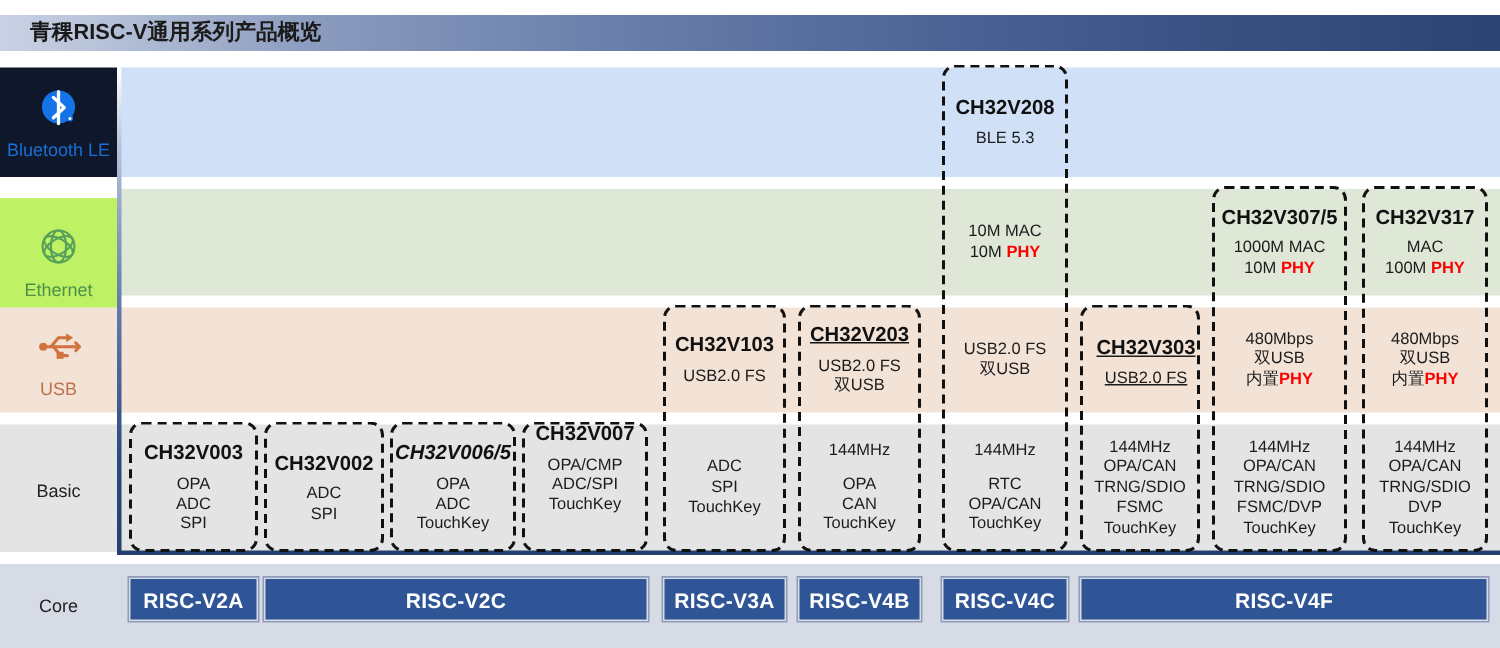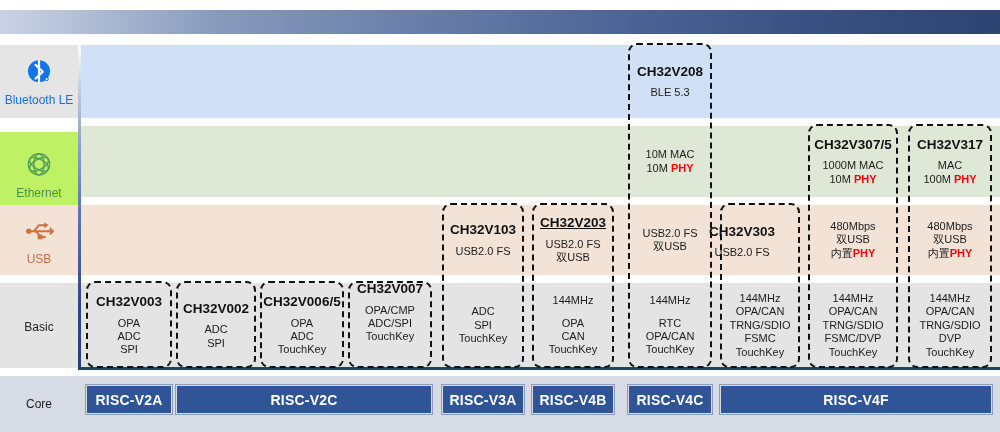--- a/index.html
+++ b/index.html
@@ -30,21 +30,21 @@
   .band-eth  { top: 126px; height: 71px;  background: #dfe8d7; }
   .band-usb  { top: 205px; height: 70px;  background: #f3e2d6; }
   .band-basic{ top: 283px; height: 85px;  background: #e4e4e4; }
 
   
   .rowlabel {
     position: absolute; left: 0; width: 78px;
     display: flex; flex-direction: column;
     align-items: center; justify-content: center;
   }
-  .rowlabel-ble  { top: 45px;  height: 73px;  background: #e5e5e5; }
+  .rowlabel-ble  { top: 45px;  height: 73px;  background: #0f172a; }
   .rowlabel-eth  { top: 132px; height: 84px;  background: #bef264; }
   .rowlabel-usb  { top: 205px; height: 70px;  background: #f3e2d6; }
   .rowlabel-basic{ top: 283px; height: 85px;  background: #e4e4e4; }
   .rowlabel-text { font-size: 12px; margin-top: 3px; }
   .t-ble  { color: #1a6fd4; }
   .t-eth  { color: #4b8f4b; }
   .t-usb  { color: #c0704a; }
   .t-basic{ color: #222; }
 
   .rowicon { width: 34px; height: 34px; display:block; }
@@ -101,20 +101,21 @@
   .spec { font-size: 11px; color: #1c1c1c; white-space: nowrap; }
   .spec-sm { font-size: 10.5px; }
   .phy { color: #ff0000; font-weight: bold; }
 </style>
 </head>
 <body>
 
 <div id="page">
 
   <div class="header-bar"></div>
+  <div class="header-title">青稞RISC-V通用系列产品概览</div>
 
   <div class="band band-ble"></div>
   <div class="band band-eth"></div>
   <div class="band band-usb"></div>
   <div class="band band-basic"></div>
 
   <div class="rowlabel rowlabel-ble">
     <svg class="rowicon" viewBox="0 0 40 40">
       <circle cx="20" cy="18" r="13" fill="#1473e6"></circle>
       <path d="M16 10.5 L24.5 18.5 L16 26.5 M20 6 L20 31" stroke="#fff" stroke-width="2.6" fill="none" stroke-linejoin="round" stroke-linecap="round"></path>
@@ -167,21 +168,21 @@
         <div class="spec">SPI</div>
       </div>
       <div class="prod" style="left: 176px; width: 80px; top: 281px; height: 87px;"></div>
       <div class="cell" style="left: 176px; width: 80px; top: 283px; height: 85px;">
         <div class="chipname" style="margin-bottom: 6px;">CH32V002</div>
         <div class="spec">ADC</div>
         <div class="spec">SPI</div>
       </div>
       <div class="prod" style="left: 260px; width: 84px; top: 281px; height: 87px;"></div>
       <div class="cell" style="left: 260px; width: 84px; top: 283px; height: 85px;">
-        <div class="chipname" style="margin-bottom: 6px;">CH32V006/5</div>
+        <div class="chipname" style="margin-bottom: 6px; font-style: italic;">CH32V006/5</div>
         <div class="spec">OPA</div>
         <div class="spec">ADC</div>
         <div class="spec">TouchKey</div>
       </div>
       <div class="prod" style="left: 348px; width: 84px; top: 281px; height: 87px;"></div>
       <div class="cell" style="left: 348px; width: 84px; top: 270px; height: 85px;">
         <div class="chipname" style="margin-bottom: 6px;">CH32V007</div>
         <div class="spec">OPA/CMP</div>
         <div class="spec">ADC/SPI</div>
         <div class="spec">TouchKey</div>
@@ -221,21 +222,21 @@
         <div class="spec">USB2.0 FS</div>
         <div class="spec">双USB</div>
       </div>
       <div class="cell" style="left: 628px; width: 84px; top: 283px; height: 85px;">
         <div class="spec" style="margin-bottom: 9px;">144MHz</div>
         <div class="spec">RTC</div>
         <div class="spec">OPA/CAN</div>
         <div class="spec">TouchKey</div>
       </div>
       <div class="prod" style="left: 720px; width: 80px; top: 203px; height: 165px;"></div>
-      <div class="cell" style="left: 702px; width: 80px; top: 205px; height: 73px;">
+      <div class="cell" style="left: 724px; width: 80px; top: 205px; height: 73px; text-decoration: underline;">
         <div class="chipname" style="margin-bottom: 6px;">CH32V303</div>
         <div class="spec">USB2.0 FS</div>
       </div>
       <div class="cell spec-sm" style="left: 720px; width: 80px; top: 283px; height: 85px;">
         <div class="spec">144MHz</div>
         <div class="spec">OPA/CAN</div>
         <div class="spec">TRNG/SDIO</div>
         <div class="spec">FSMC</div>
         <div class="spec">TouchKey</div>
       </div>

